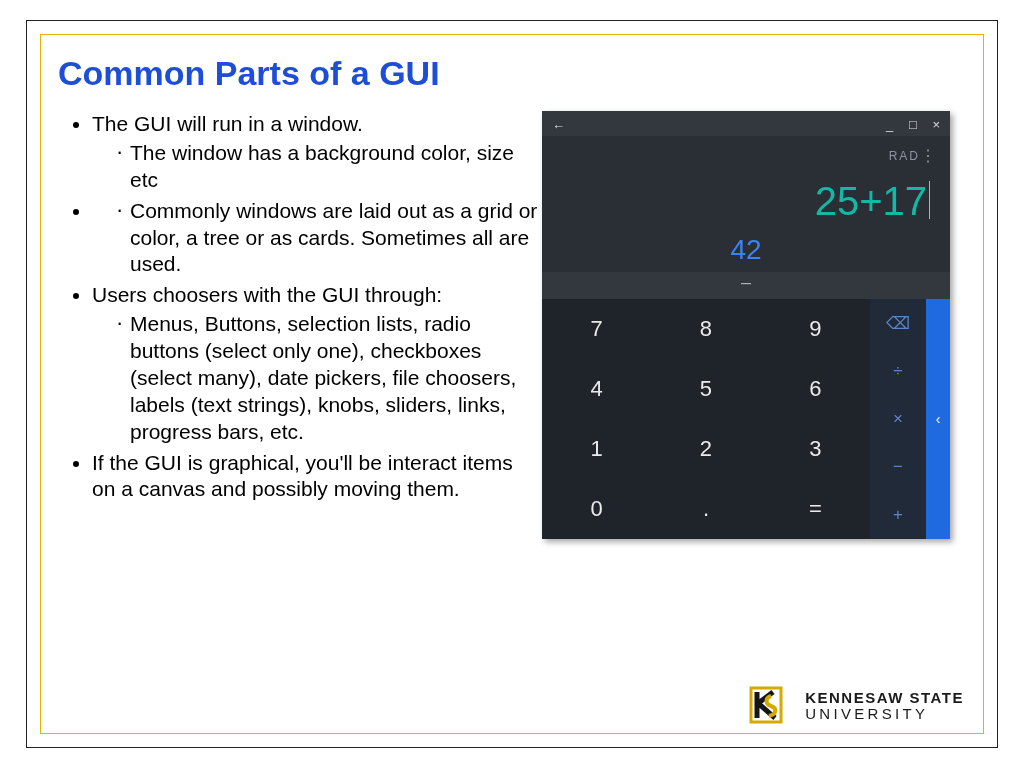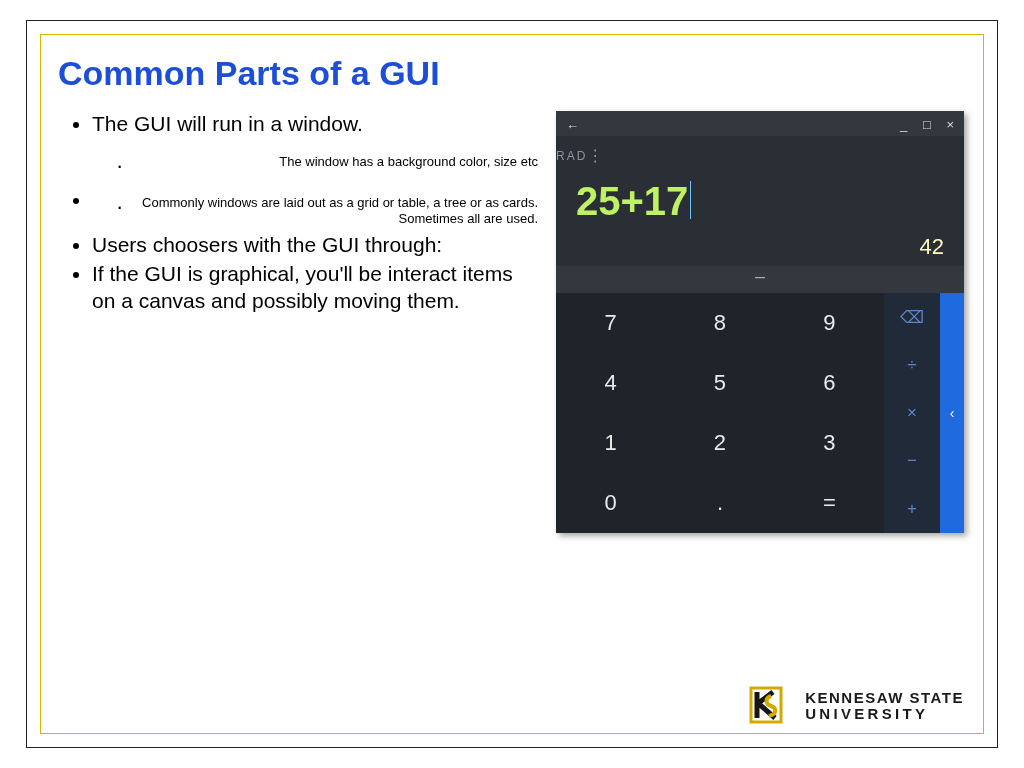--- a/index.html
+++ b/index.html
@@ -26,41 +26,40 @@
     top: 54px; left: 58px; right: 58px; bottom: 54px;
   }
   h1.title {
     font-size: 34px;
     font-weight: 700;
     color: #1d4ed8;
     margin-bottom: 18px;
   }
   .body-row {
     display: flex;
-    gap: 18px;
+    gap: 4px;
   }
   .text-col {
     flex: 1 1 auto;
     max-width: 480px;
   }
   ul.main-list {
     list-style: disc;
     padding-left: 34px;
     font-size: 21px;
     color: #000;
     line-height: 1.28;
   }
   ul.main-list > li { margin-bottom: 2px; }
   ul.sub-list {
     list-style: none;
     padding-left: 24px;
-    font-size: 13px;
-    margin-top: 16px;
+    font-size: 21px;
+    margin-top: 2px;
     margin-bottom: 4px;
-    text-align: right;
   }
   ul.sub-list > li {
     position: relative;
     padding-left: 14px;
   }
   ul.sub-list > li::before {
     content: "·";
     position: absolute;
     left: 0;
     top: -2px;
@@ -80,47 +79,47 @@
     align-items: center;
     justify-content: space-between;
     padding: 6px 10px 4px 10px;
     font-size: 13px;
     color: #ddd;
     background: #33383f;
   }
   .calc-titlebar .winbtns span { margin-left: 12px; font-size: 13px; }
   .calc-modebar {
     display: flex;
-    justify-content: flex-start;
+    justify-content: flex-end;
     align-items: center;
     padding: 10px 14px 4px 0;
     font-size: 12px;
     letter-spacing: 2px;
     color: #8d94a0;
   }
   .calc-modebar .kebab { font-size: 16px; letter-spacing: 0; }
   .calc-display {
-    text-align: left;
+    text-align: right;
     padding: 10px 20px 6px 20px;
     font-size: 40px;
-    font-weight: 700;
-    color: #bef264;
+    font-weight: 400;
+    color: #14b8a6;
   }
   .calc-display .cursor {
     display: inline-block;
     width: 1px; height: 38px;
     background: #6ec2ff;
     vertical-align: -4px;
     margin-left: 2px;
   }
   .calc-result {
-    text-align: right;
+    text-align: center;
     padding: 4px 20px 6px 20px;
-    font-size: 22px;
-    color: #fef9c3;
+    font-size: 28px;
+    color: #3b82f6;
   }
   .calc-collapse {
     text-align: center;
     color: #aab0b8;
     font-size: 18px;
     padding-bottom: 6px;
     letter-spacing: 0;
     background: #33383f;
   }
   .calc-keys {
@@ -170,21 +169,21 @@
     bottom: 42px;
     display: flex;
     align-items: center;
     gap: 18px;
   }
   .ks-mono {
     color: #1a1a1a;
     line-height: 1.0;
   }
   .ks-mono .l1 { font-size: 15px; font-weight: 800; letter-spacing: 1.5px; }
-  .ks-mono .l2 { font-size: 15px; font-weight: 700; letter-spacing: 3.3px; margin-top: 1px; }
+  .ks-mono .l2 { font-size: 15px; font-weight: 400; letter-spacing: 3.3px; margin-top: 1px; }
 </style>
 </head>
 <body>
 
 <div class="outer-border"></div>
 <div class="inner-border"></div>
 
 <div class="content">
   <h1 class="title">Common Parts of a GUI</h1>
 
@@ -192,25 +191,28 @@
     <div class="text-col">
       <ul class="main-list">
         <li>
           <span>The GUI will run in a window.</span>
           <ul class="sub-list">
             <li>The window has a background color, size etc</li>
           </ul>
         </li>
         <li>
           <ul class="sub-list">
-            <li>Commonly windows are laid out as a grid or table, a tree or as cards. Sometimes all are used.</li>
+            <li>Commonly windows are laid out as a grid or color, a tree or as cards. Sometimes all are used.</li>
           </ul>
         </li>
         <li>
           <span>Users choosers with the GUI through:</span>
+          <ul class="sub-list">
+            <li>Menus, Buttons, selection lists, radio buttons (select only one), checkboxes (select many), date pickers, file choosers, labels (text strings), knobs, sliders, links, progress bars, etc.</li>
+          </ul>
         </li>
         <li>
           <span>If the GUI is graphical, you'll be interact items on a canvas and possibly moving them.</span>
         </li>
       </ul>
     </div>
 
     <div class="calc">
       <div class="calc-titlebar">
         <span>←</span>

